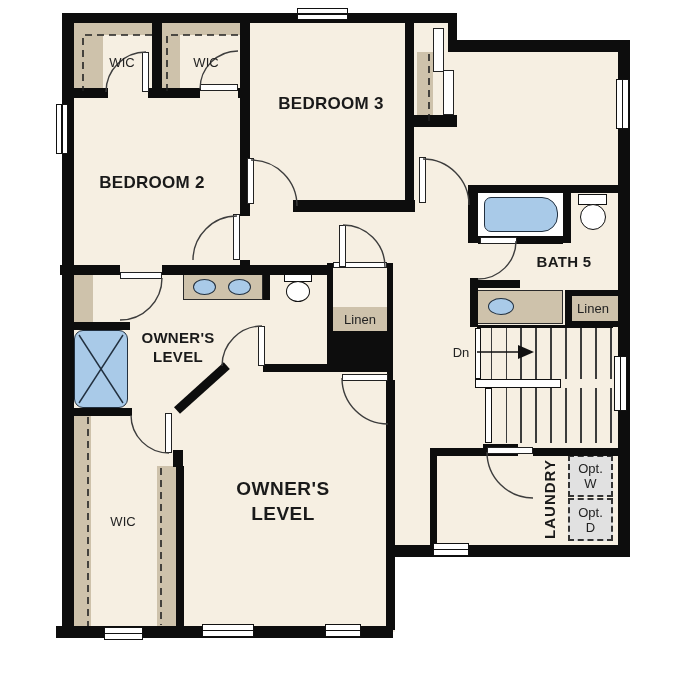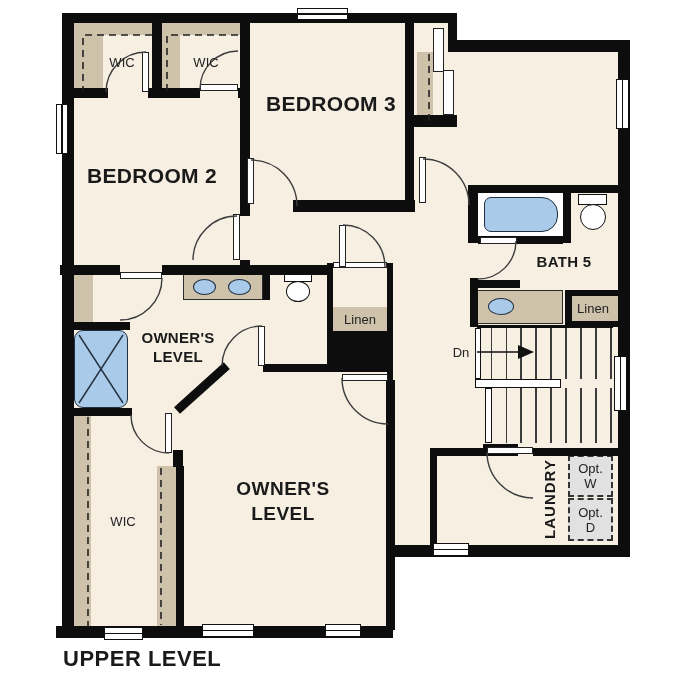--- a/index.html
+++ b/index.html
@@ -14,21 +14,21 @@
   .win{position:absolute;background:#fff;border:1.5px solid #111;box-sizing:border-box;}
   .win-h{background:linear-gradient(to bottom,#fff 42%,#111 42%,#111 58%,#fff 58%);}
   .win-v{background:linear-gradient(to right,#fff 42%,#111 42%,#111 58%,#fff 58%);}
   .leaf{position:absolute;background:#fff;border:1.2px solid #222;box-sizing:border-box;}
   .fixw{position:absolute;background:#fff;border:1.6px solid #111;box-sizing:border-box;}
   .blue{position:absolute;background:#a9cae8;border:1.6px solid #22303f;box-sizing:border-box;}
   .lbl{position:absolute;transform:translate(-50%,-50%);white-space:nowrap;
        font-weight:bold;letter-spacing:.3px;}
   .lbl-sm{position:absolute;transform:translate(-50%,-50%);white-space:nowrap;
        font-weight:normal;font-size:13px;color:#222;}
-  .room-lg{font-size:21px;}
+  .room-lg{font-size:17px;}
   .room-md{font-size:15px;}
   .suite{font-size:19px;letter-spacing:.5px;}
   .stairs-up{position:absolute;left:477px;top:328px;width:136px;height:51px;
      background:repeating-linear-gradient(90deg,#f6efe2 0 13.5px,#3c3c3c 13.5px 15px);}
   .stairs-dn{position:absolute;left:492px;top:388px;width:121px;height:55px;
      background:repeating-linear-gradient(90deg,#f6efe2 0 13.5px,#3c3c3c 13.5px 15px);}
   .rail{position:absolute;background:#fff;border:1.4px solid #111;box-sizing:border-box;}
   .opt{position:absolute;width:45px;background:#e1e1e1;border:2px dashed #333;
        box-sizing:border-box;display:flex;flex-direction:column;align-items:center;
        justify-content:center;font-size:13px;line-height:15px;color:#222;}
@@ -184,30 +184,29 @@
     <g stroke="#22303f" stroke-width="1.4">
       <line x1="79" y1="335" x2="123" y2="403"></line>
       <line x1="123" y1="335" x2="79" y2="403"></line>
     </g>
     <g>
       <line x1="477" y1="352" x2="520" y2="352" stroke="#111" stroke-width="1.6"></line>
       <polygon points="518,345 534,352 518,359" fill="#111"></polygon>
     </g>
   </svg>
 
-  <div class="lbl room-lg" style="left:152px;top:176px">BEDROOM 2</div>
+  <div class="lbl room-lg" style="left:152px;top:183px">BEDROOM 2</div>
   <div class="lbl room-lg" style="left:331px;top:104px">BEDROOM 3</div>
   <div class="lbl room-md" style="left:564px;top:261px">BATH 5</div>
   <div class="lbl room-md" style="left:178px;top:337px">OWNER'S</div>
   <div class="lbl room-md" style="left:178px;top:356px">LEVEL</div>
   <div class="lbl suite" style="left:283px;top:489px">OWNER'S</div>
   <div class="lbl suite" style="left:283px;top:514px">LEVEL</div>
   <div class="laundry-lbl">LAUNDRY</div>
 
   <div class="lbl-sm" style="left:122px;top:62px">WIC</div>
   <div class="lbl-sm" style="left:206px;top:62px">WIC</div>
   <div class="lbl-sm" style="left:123px;top:521px">WIC</div>
   <div class="lbl-sm" style="left:360px;top:319px">Linen</div>
   <div class="lbl-sm" style="left:593px;top:308px">Linen</div>
   <div class="lbl-sm" style="left:461px;top:352px">Dn</div>
 
-  <div class="title">UPPER LEVEL</div>
 </div>
 
 </body></html>

